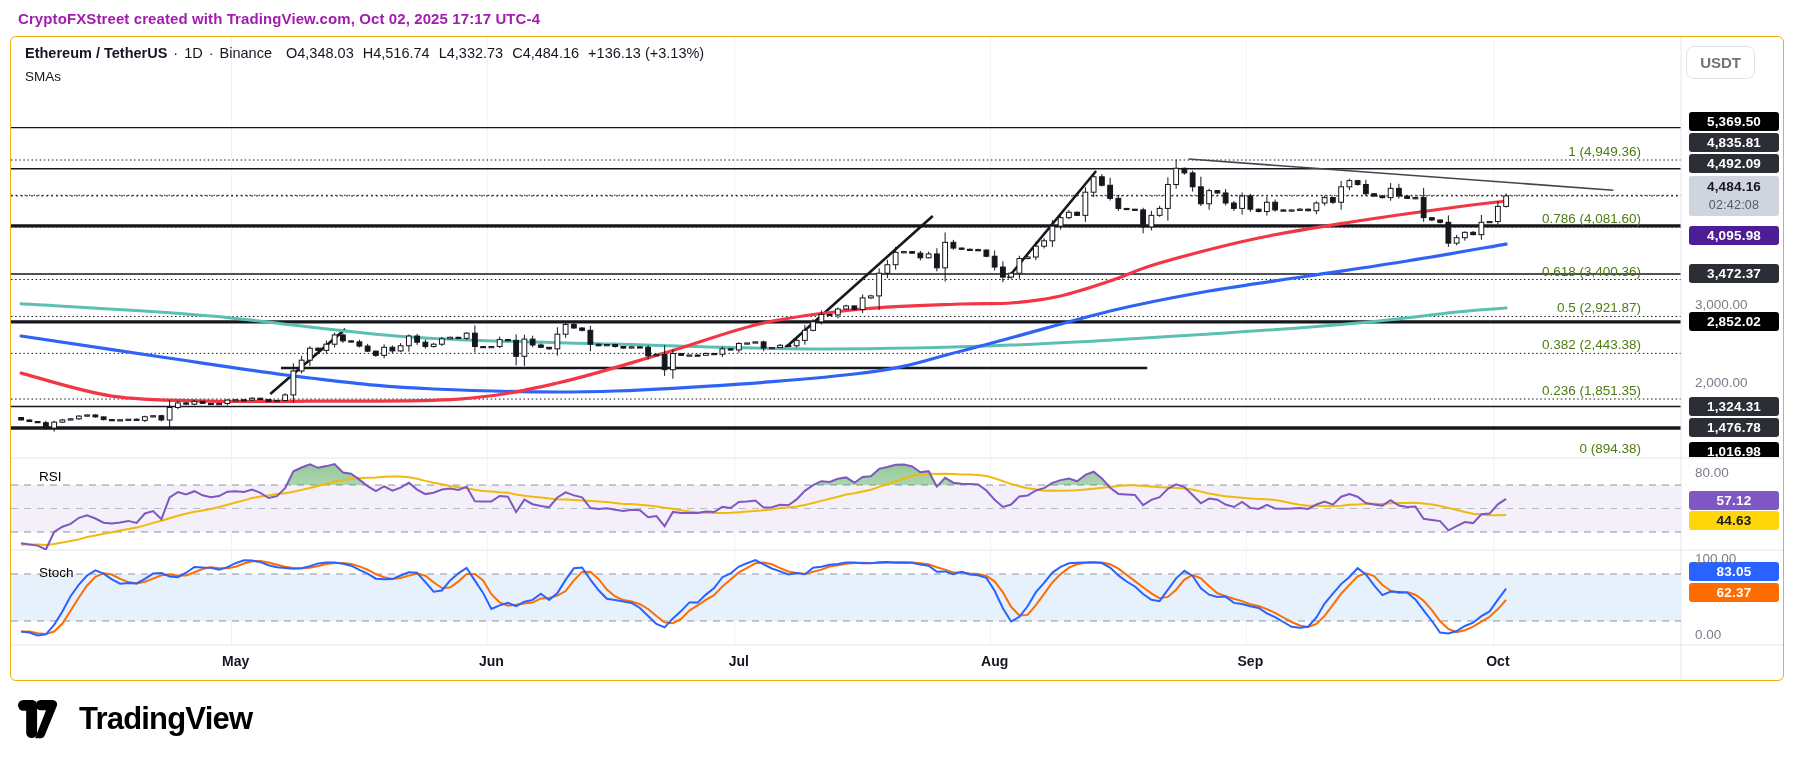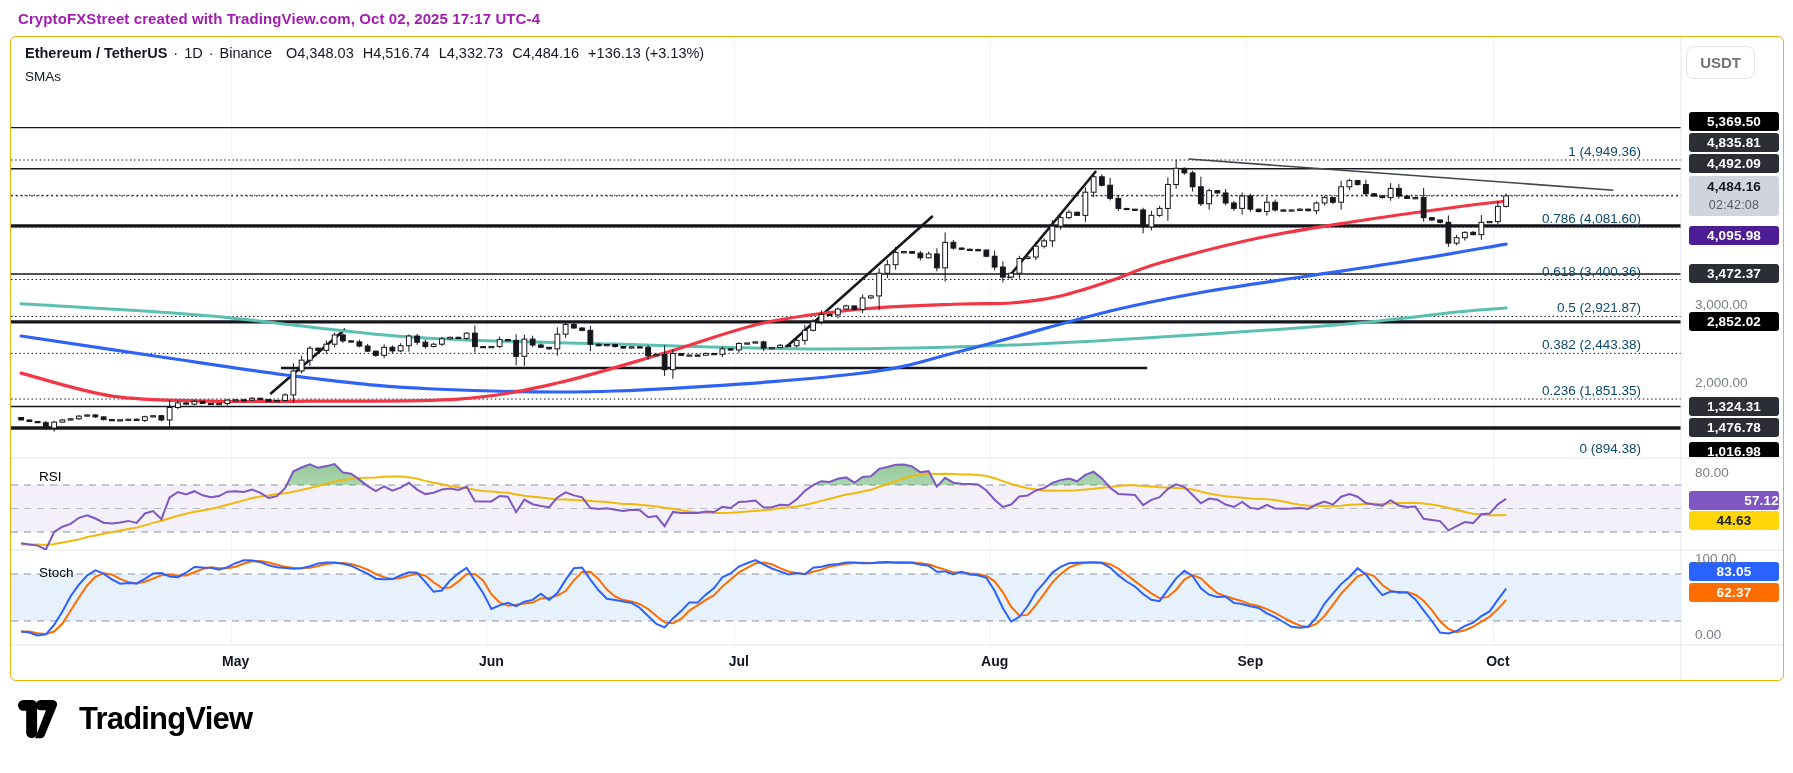--- a/index.html
+++ b/index.html
@@ -11,21 +11,21 @@
   .legend{position:absolute;left:14px;top:8px;font-size:14.5px;color:#131722;white-space:nowrap;z-index:5;}
   .legend .sym{font-weight:600;}
   .legend .dot{color:#131722;margin:0 6px;}
   .legend .ohlc{margin-left:14px;}
   .legend .ohlc span{margin-right:9px;}
   .legend2{position:absolute;left:14px;top:32px;font-size:13.5px;color:#131722;z-index:5;}
   .usdt{position:absolute;right:28px;top:9px;background:#fff;border:1px solid #e0e3eb;border-radius:8px;
     padding:7px 13px;font-size:15px;font-weight:700;color:#737373;z-index:6;cursor:pointer;
     font-family:"Liberation Sans","DejaVu Sans",sans-serif;}
   .price-axis{position:absolute;left:1670px;top:0;width:104px;height:608px;z-index:1;}
-  #fib-labels div{position:absolute;left:0;width:1630px;text-align:right;font-size:13.5px;color:#0c4a6e;
+  #fib-labels div{position:absolute;left:0;width:1630px;text-align:right;font-size:13.5px;color:#4d7c0f;
     height:16px;line-height:16px;z-index:2;}
   #main-badges{position:absolute;left:0;top:0;width:1774px;height:420px;overflow:hidden;z-index:4;}
   .badge{position:absolute;left:1678px;width:90px;height:19px;border-radius:3px;color:#fff;
     font-size:13.5px;font-weight:700;line-height:19px;text-align:center;letter-spacing:.2px;}
   .badge.cur{height:40px;line-height:18px;padding-top:2px;box-sizing:border-box;}
   .badge.cur .cd{font-weight:400;font-size:12.5px;}
   #pane-badges,#gray-labels{position:absolute;left:0;top:0;width:1774px;height:645px;z-index:4;pointer-events:none;}
   .glabel{position:absolute;left:1684px;font-size:13.5px;color:#7a7e89;height:16px;line-height:16px;z-index:1;}
   .pane-label{position:absolute;left:28px;font-size:13.5px;font-weight:500;color:#000000;z-index:5;}
   #months{position:absolute;left:0;top:612px;width:1670px;height:28px;z-index:3;}
@@ -502,21 +502,21 @@
       <div class="badge" style="top: 275.332px; background: rgb(0, 0, 0);">2,852.02</div>
       <div class="badge" style="top: 360.019px; background: rgb(44, 46, 54);">1,324.31</div>
       <div class="badge" style="top: 381.446px; background: rgb(44, 46, 54);">1,476.78</div>
       <div class="badge" style="top: 404.5px; background: rgb(0, 0, 0);">1,016.98</div>
       <div class="badge cur" style="top: 138.895px; background: rgb(208, 212, 222); color: rgb(19, 23, 34);">
         <div>4,484.16</div>
         <div class="cd" style="color:#555a66">02:42:08</div>
       </div>
     </div>
   <div id="pane-badges">
-      <div class="badge" style="top: 453.634px; background: rgb(126, 87, 194); color: rgb(255, 255, 255); text-align: right;">57.12</div>
+      <div class="badge" style="top: 453.634px; background: rgb(126, 87, 194); color: rgb(255, 255, 255);">57.12</div>
       <div class="badge" style="top: 474.134px; background: rgb(255, 214, 10); color: rgb(19, 23, 34);">44.63</div>
       <div class="badge" style="top: 525.111px; background: rgb(41, 98, 255); color: rgb(255, 255, 255);">83.05</div>
       <div class="badge" style="top: 545.611px; background: rgb(255, 109, 0); color: rgb(255, 255, 255);">62.37</div>
     </div>
   <div id="gray-labels">
       <div class="glabel" style="top: 260.414px;">3,000.00</div>
       <div class="glabel" style="top: 337.574px;">2,000.00</div>
       <div class="glabel" style="top: 428.25px;">80.00</div>
       <div class="glabel" style="top: 514.333px;">100.00</div>
       <div class="glabel" style="top: 589.666px;">0.00</div>

